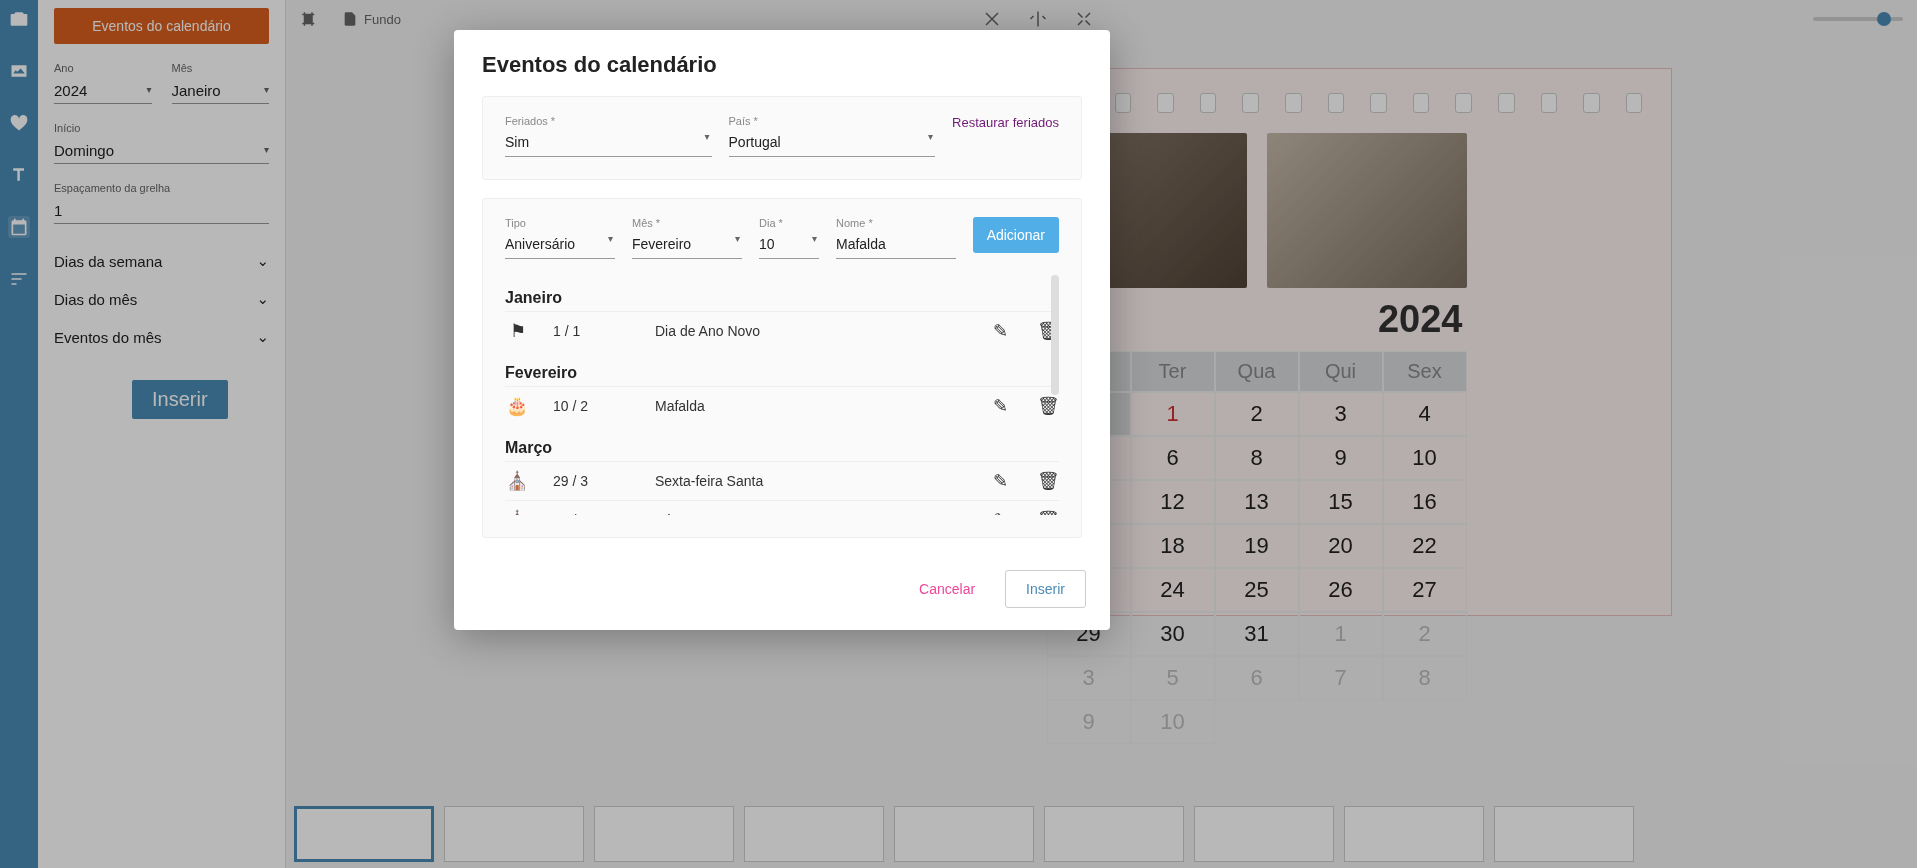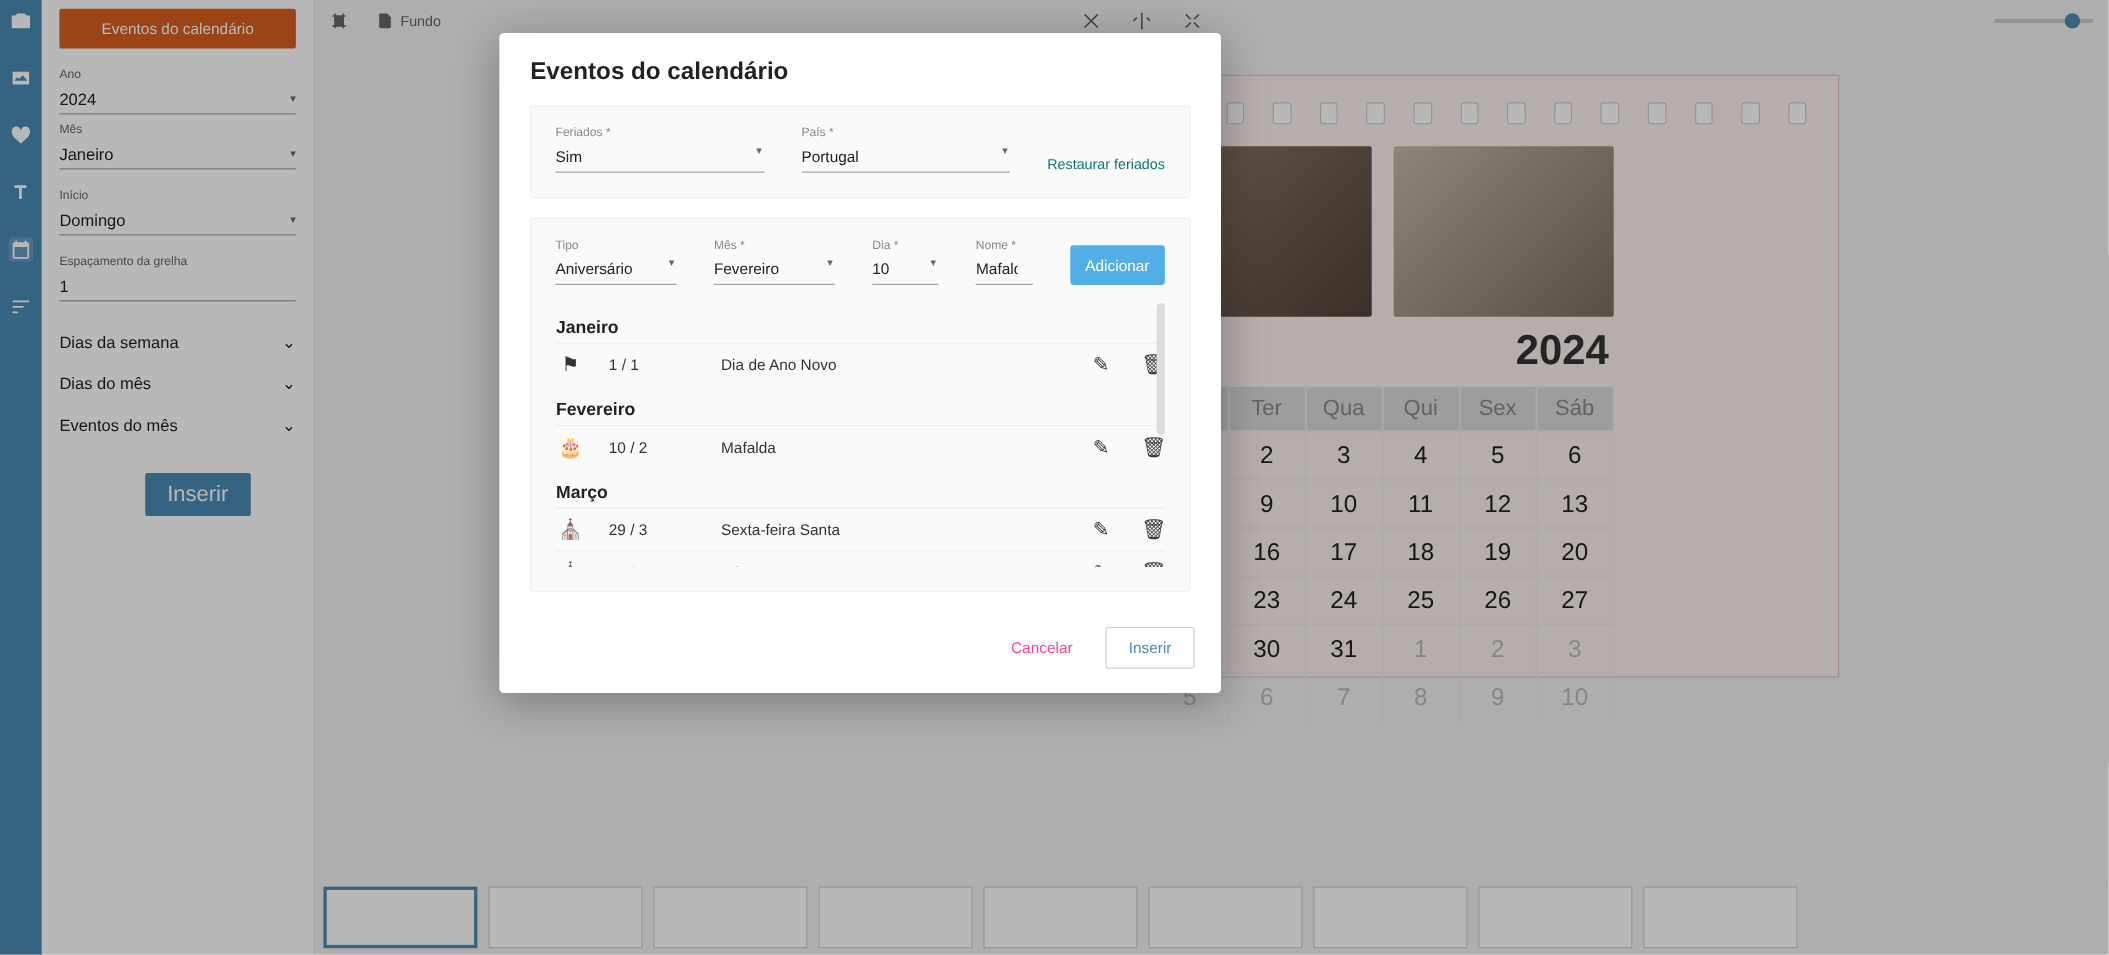--- a/index.html
+++ b/index.html
@@ -6,21 +6,21 @@
 body { font-family: Arial, Helvetica, sans-serif; background: #fff; overflow: hidden; width: 1917px; height: 868px; position: relative; }
 
 
 .icon-rail { position: absolute; left: 0; top: 0; width: 38px; height: 100%; background: #4a8bb5; display: flex; flex-direction: column; align-items: center; padding-top: 8px; gap: 30px; }
 .icon-rail .r-icon { width: 22px; height: 22px; color: #fff; display: flex; align-items: center; justify-content: center; cursor: pointer; }
 .icon-rail .r-icon.active { background: rgba(255,255,255,0.15); border-radius: 3px; }
 
 
 .sidebar { position: absolute; left: 38px; top: 0; width: 248px; height: 100%; background: #fff; border-right: 1px solid #ddd; padding: 8px 16px; }
 .cal-events-btn { display: block; width: 100%; background: #d95f1e; color: #fff; border: none; padding: 10px 0; font-size: 14px; border-radius: 2px; cursor: pointer; margin-bottom: 18px; }
-.field-group { margin-bottom: 18px; display: flex; gap: 8px; flex-direction: column; }
+.field-group { margin-bottom: 18px; display: flex; gap: 20px; }
 .field { flex: 1; }
 .field-label { font-size: 11px; color: #666; display: block; margin-bottom: 4px; }
 .field-value { font-size: 15px; color: #222; padding: 4px 0; border-bottom: 1px solid #999; position: relative; }
 .field-value .caret { position: absolute; right: 0; top: 6px; font-size: 10px; color: #666; }
 .accordion { font-size: 15px; color: #222; padding: 10px 0; display: flex; justify-content: space-between; align-items: center; cursor: pointer; }
 .insert-btn { background: #4a8bb5; color: #fff; border: none; padding: 8px 20px; font-size: 20px; border-radius: 2px; cursor: pointer; margin-top: 24px; margin-left: 78px; }
 
 
 .main { position: absolute; left: 286px; top: 0; right: 0; height: 100%; background: #f2f2f2; }
 .toolbar { height: 38px; display: flex; align-items: center; padding: 0 14px; gap: 24px; color: #666; font-size: 13px; }
@@ -51,29 +51,29 @@
 
 .thumbs { position: absolute; bottom: 0; left: 286px; right: 0; height: 66px; display: flex; gap: 10px; padding: 4px 8px; background: #f2f2f2; }
 .thumb { width: 140px; height: 56px; background: #fff; border: 1px solid #ccc; display: flex; align-items: center; justify-content: center; font-size: 9px; color: #999; }
 .thumb.active { border: 3px solid #4a8bb5; }
 
 
 .overlay { position: absolute; inset: 0; background: rgba(0,0,0,0.28); z-index: 50; }
 .dialog { position: absolute; left: 454px; top: 30px; width: 656px; background: #fff; border-radius: 4px; z-index: 60; box-shadow: 0 8px 40px rgba(0,0,0,0.3); }
 .dialog-title { font-size: 22px; font-weight: 600; padding: 22px 28px 18px; color: #222; }
 .section-box { margin: 0 28px 18px; background: #fafafa; border: 1px solid #eee; border-radius: 3px; padding: 18px 22px 22px; }
-.row { display: flex; gap: 34px; align-items: flex-end; }
+.row { display: flex; gap: 17px; align-items: flex-start; }
 .mfield { flex: 1; }
 .mfield.sm { flex: 0 0 110px; }
 .mfield.wide { flex: 1.2; }
 .mfield-label { font-size: 11px; color: #888; display: block; margin-bottom: 3px; }
 .mfield-input { width: 100%; font-size: 14px; color: #222; padding: 4px 14px 6px 0; border: none; border-bottom: 1px solid #999; background: transparent; position: relative; }
 .caret-sm { position: absolute; right: 2px; top: 16px; font-size: 10px; color: #666; }
 .mfield-wrap { position: relative; }
-.link-red { color: #0f766e; font-size: 13px; cursor: pointer; white-space: nowrap; }
+.link-red { color: #701a75; font-size: 13px; cursor: pointer; white-space: nowrap; }
 .section-title { font-size: 20px; font-weight: 600; padding: 4px 0 10px; color: #222; }
 .add-btn { background: #52aee6; color: #fff; border: none; padding: 10px 14px; font-size: 14px; border-radius: 3px; cursor: pointer; }
 
 
 .events-list { max-height: 240px; overflow-y: auto; margin-top: 16px; position: relative; }
 .month-heading { font-size: 16px; font-weight: 600; color: #222; padding: 4px 0; margin-top: 10px; }
 .ev-row { display: flex; align-items: center; gap: 22px; padding: 8px 0; border-top: 1px solid #eee; font-size: 14px; color: #333; }
 .ev-row .ev-icon { width: 26px; text-align: center; font-size: 18px; }
 .ev-row .ev-date { width: 80px; }
 .ev-row .ev-name { flex: 1; }
@@ -231,21 +231,21 @@
       <div>
         <div style="display:flex;gap:20px;">
           <div class="photo-small a"></div>
           <div class="photo-small b"></div>
         </div>
         <div class="cal-right">
           <div class="month-header">
             <span class="month-name">o</span>
             <span class="year-label">2024</span>
           </div>
-          <div class="grid" id="cal-grid" style="grid-template-columns: repeat(6,1fr);">
+          <div class="grid" id="cal-grid" style="grid-template-columns: repeat(5,1fr);">
               <div class="dh">Seg</div>
               <div class="dh">Ter</div>
               <div class="dh">Qua</div>
               <div class="dh">Qui</div>
               <div class="dh">Sex</div>
               <div class="dh">Sáb</div>
               <div class="dc red">1</div>
               <div class="dc">2</div>
               <div class="dc">3</div>
               <div class="dc">4</div>

